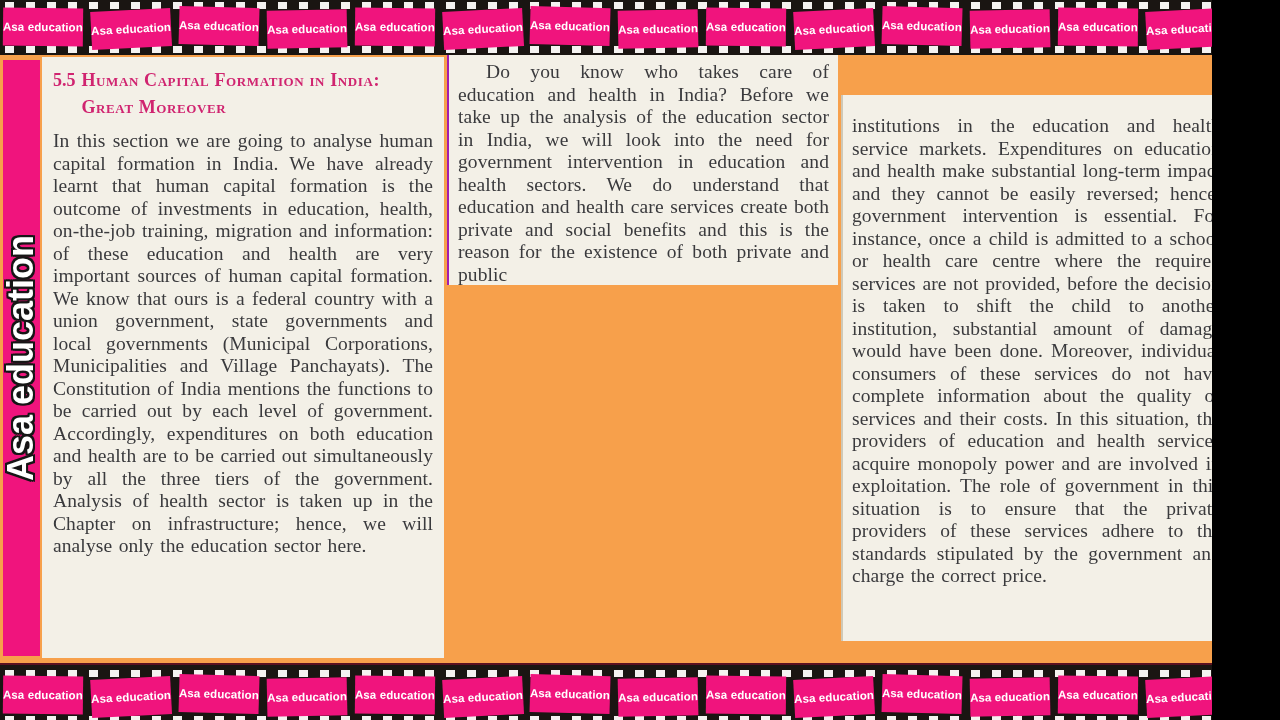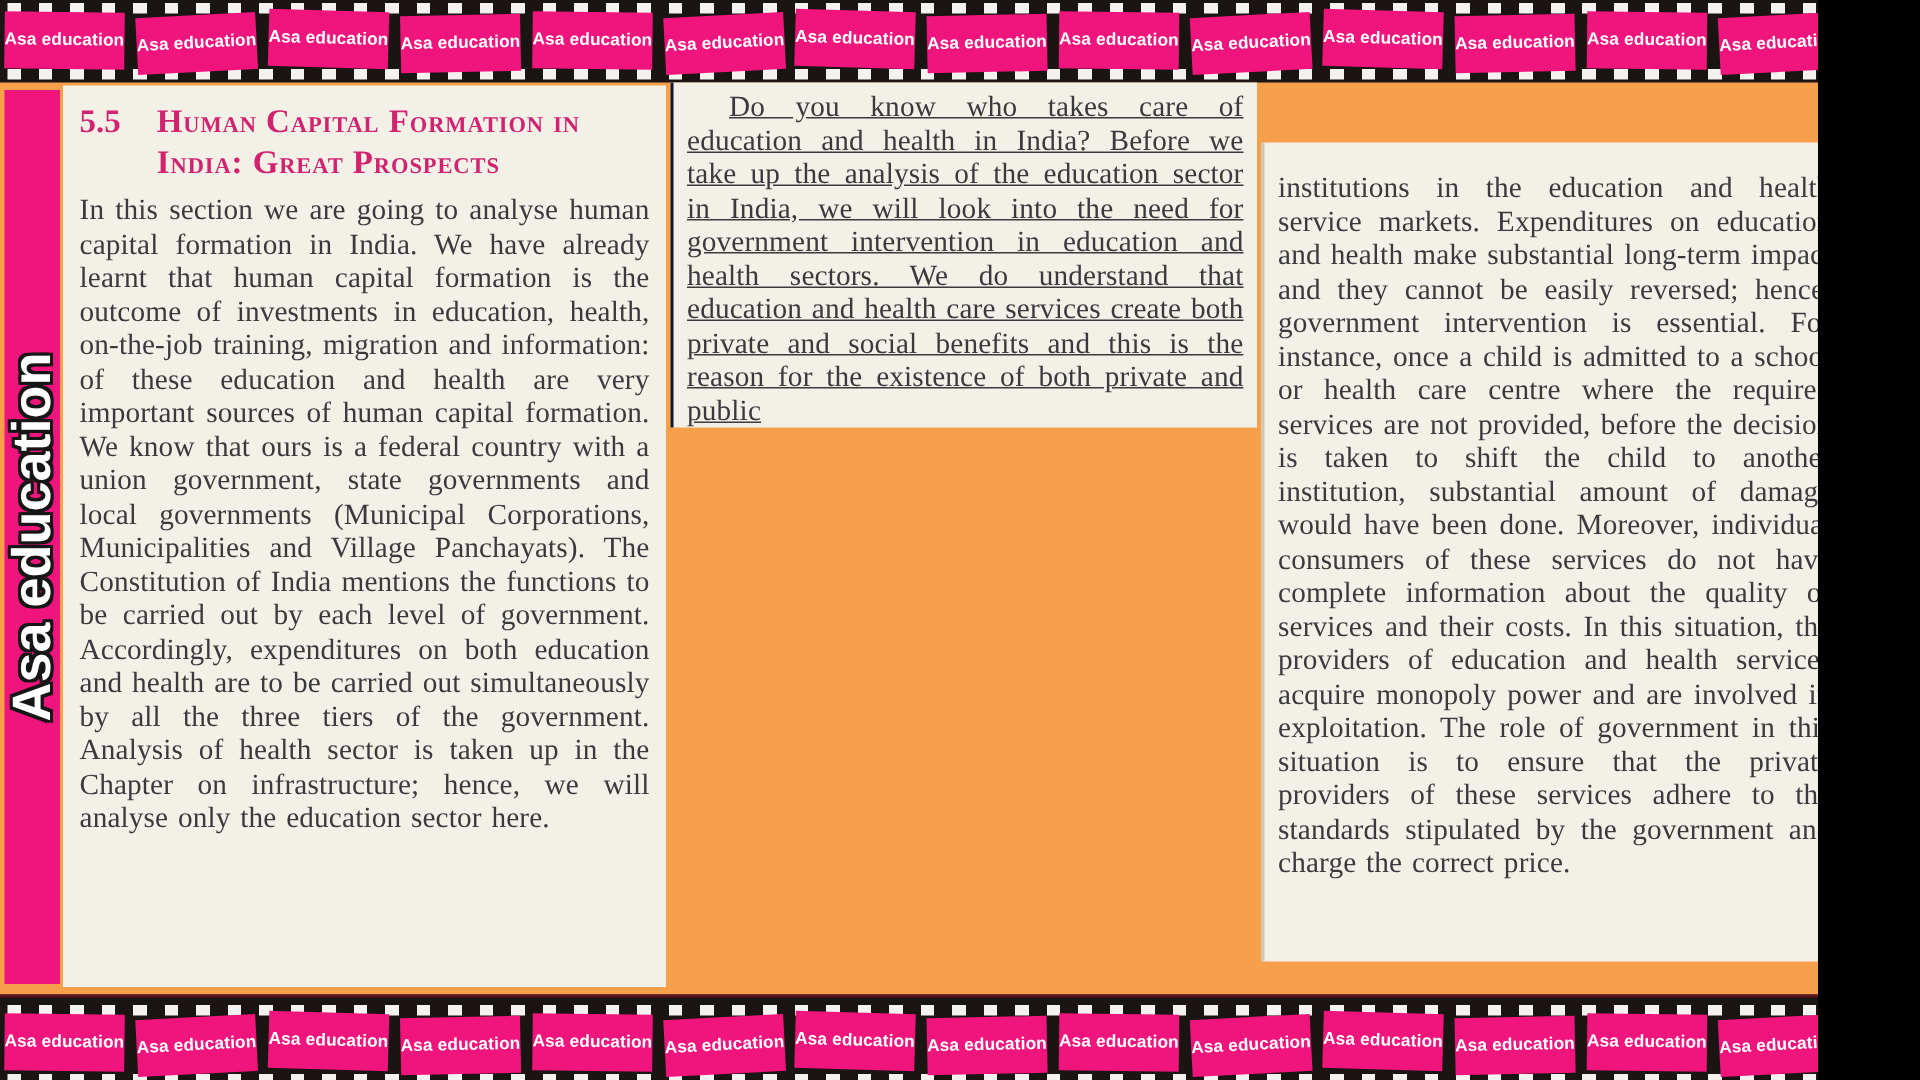--- a/index.html
+++ b/index.html
@@ -60,25 +60,25 @@
   }
   .vlabel.up{transform:rotate(-90deg);}
   .vlabel.down{transform:rotate(90deg);}
 
   
   .col{
     position:absolute;background:var(--paper);overflow:hidden;
     font-family:"Liberation Serif",serif;color:var(--ink);
   }
   .col1{left:42px;top:57px;width:402px;height:601px;padding:8px 11px 0 11px;}
-  .col2{left:447px;top:55px;width:391px;height:230px;padding:6px 9px 0 9px;border-left:2px solid #0f172a;text-decoration:underline;}
+  .col2{left:447px;top:55px;width:391px;height:230px;padding:6px 9px 0 9px;border-left:2px solid #a21caf;}
   .col3{left:841px;top:55px;width:389px;height:546px;padding:20px 9px 0 9px;border-left:2px solid #cfc8b6;margin-top:40px;}
   .heading{
-    display:flex;gap:24px;color:var(--heading);font-weight:bold;
-    font-size:22px;line-height:27px;margin:2px 0 9px 0;
+    display:flex;gap:6px;color:var(--heading);font-weight:bold;
+    font-size:18px;line-height:27px;margin:2px 0 9px 0;
   }
   .hnum{flex:0 0 auto;}
   .htitle{font-variant:small-caps;letter-spacing:0.6px;}
   .body{
     font-size:19.5px;line-height:22.5px;text-align:justify;
     word-spacing:1.5px;letter-spacing:0.1px;
   }
   .body.indent{text-indent:28px;}
 </style>
 </head>
@@ -193,21 +193,21 @@
   <div class="sidebar left">
     <span class="vlabel up">Asa education</span>
   </div>
   <div class="sidebar right">
     <span class="vlabel down">Asa education</span>
   </div>
 
   <div class="col col1">
     <div class="heading">
       <span class="hnum">5.5</span>
-      <span class="htitle">Human Capital Formation in India: Great Prospects</span>
+      <span class="htitle">Human Capital Formation in India: Great Moreover</span>
     </div>
     <p class="body">In this section we are going to analyse human capital formation in India. We have already learnt that human capital formation is the outcome of investments in education, health, on-the-job training, migration and information: of these education and health are very important sources of human capital formation. We know that ours is a federal country with a union government, state governments and local governments (Municipal Corporations, Municipalities and Village Panchayats). The Constitution of India mentions the functions to be carried out by each level of government. Accordingly, expenditures on both education and health are to be carried out simultaneously by all the three tiers of the government. Analysis of health sector is taken up in the Chapter on infrastructure; hence, we will analyse only the education sector here.</p>
   </div>
 
   <div class="col col2">
     <p class="body indent">Do you know who takes care of education and health in India? Before we take up the analysis of the education sector in India, we will look into the need for government intervention in education and health sectors. We do understand that education and health care services create both private and social benefits and this is the reason for the existence of both private and public</p>
   </div>
 
   <div class="col col3">
     <p class="body">institutions in the education and health service markets. Expenditures on education and health make substantial long-term impact and they cannot be easily reversed; hence, government intervention is essential. For instance, once a child is admitted to a school or health care centre where the required services are not provided, before the decision is taken to shift the child to another institution, substantial amount of damage would have been done. Moreover, individual consumers of these services do not have complete information about the quality of services and their costs. In this situation, the providers of education and health services acquire monopoly power and are involved in exploitation. The role of government in this situation is to ensure that the private providers of these services adhere to the standards stipulated by the government and charge the correct price.</p>

